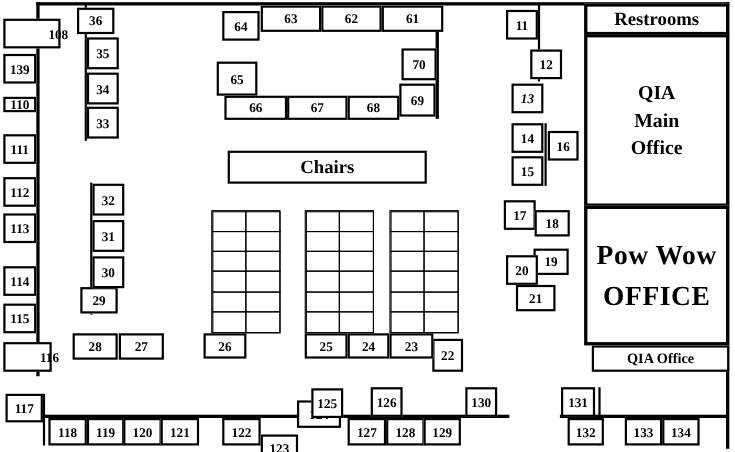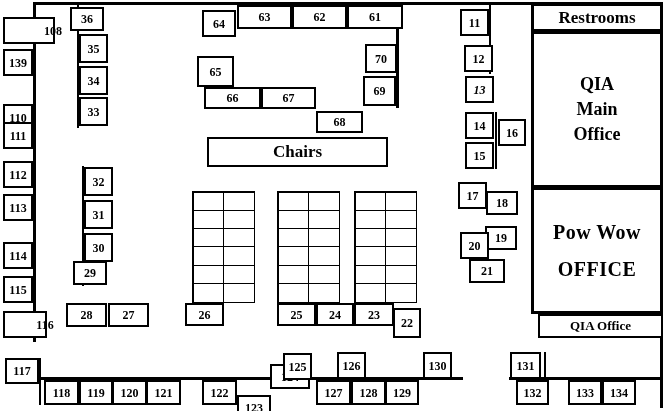--- a/index.html
+++ b/index.html
@@ -23,21 +23,21 @@
     position:absolute; box-sizing:border-box; border:2px solid #000; background:#fff;
     display:flex; align-items:center; justify-content:center; z-index:2;
   }
   .chair-grid {
     position:absolute; box-sizing:border-box; display:grid;
     grid-template-columns:repeat(2,1fr); border:1px solid #000; background:#fff; z-index:2;
   }
   .chair-grid > div { border:1px solid #000; margin:-0.5px; }
   .rr-label { font-size:17px; }
   .qia-line { font-size:18px; line-height:25px; }
-  .pw-line  { font-size:20px; line-height:37px; letter-spacing:0.5px; }
+  .pw-line  { font-size:25px; line-height:37px; letter-spacing:0.5px; }
   .qo-label { font-size:13px; }
   .chairs-label { font-size:17px; }
 </style>
 </head>
 <body>
 
 <div class="plan">
 
   <div class="wall" style="left:33px;top:2px;width:630px;height:3px;"></div>
   <div class="wall" style="left:660px;top:2px;width:3px;height:406px;"></div>
@@ -112,21 +112,21 @@
       <div></div>
       <div></div>
       <div></div>
       <div></div>
       <div></div>
       <div></div>
       <div></div>
     </div>
 
 <div class="booth" style="left: 460px; top: 9px; width: 29px; height: 27px;">11</div>
-    <div class="booth" style="left: 464px; top: 45px; width: 29px; height: 27px;">12</div>
+    <div class="booth" style="left: 482px; top: 45px; width: 29px; height: 27px;">12</div>
     <div class="booth" style="left: 465px; top: 76px; width: 29px; height: 27px; font-style: italic;">13</div>
     <div class="booth" style="left: 465px; top: 112px; width: 29px; height: 27px;">14</div>
     <div class="booth" style="left: 465px; top: 142px; width: 29px; height: 27px;">15</div>
     <div class="booth" style="left: 498px; top: 119px; width: 28px; height: 27px;">16</div>
     <div class="booth" style="left: 458px; top: 182px; width: 29px; height: 27px;">17</div>
     <div class="booth" style="left: 486px; top: 191px; width: 32px; height: 24px;">18</div>
     <div class="booth" style="left: 485px; top: 226px; width: 32px; height: 24px;">19</div>
     <div class="booth" style="left: 460px; top: 232px; width: 29px; height: 27px;">20</div>
     <div class="booth" style="left: 469px; top: 259px; width: 36px; height: 24px;">21</div>
     <div class="booth" style="left: 393px; top: 308px; width: 28px; height: 30px; font-family: Liberation Serif, serif;">22</div>
@@ -144,26 +144,26 @@
     <div class="booth" style="left: 79px; top: 66px; width: 29px; height: 29px;">34</div>
     <div class="booth" style="left: 79px; top: 34px; width: 29px; height: 29px;">35</div>
     <div class="booth" style="left: 70px; top: 7px; width: 34px; height: 24px;">36</div>
     <div class="booth" style="left: 347px; top: 5px; width: 56px; height: 24px;">61</div>
     <div class="booth" style="left: 292px; top: 5px; width: 55px; height: 24px;">62</div>
     <div class="booth" style="left: 237px; top: 5px; width: 55px; height: 24px;">63</div>
     <div class="booth" style="left: 202px; top: 10px; width: 34px; height: 27px;">64</div>
     <div class="booth" style="left: 197px; top: 56px; width: 37px; height: 31px;">65</div>
     <div class="booth" style="left: 204px; top: 87px; width: 57px; height: 22px;">66</div>
     <div class="booth" style="left: 261px; top: 87px; width: 55px; height: 22px;">67</div>
-    <div class="booth" style="left: 316px; top: 87px; width: 47px; height: 22px; margin-top: 24px;">68</div>
+    <div class="booth" style="left: 316px; top: 87px; width: 47px; height: 22px;">68</div>
     <div class="booth" style="left: 363px; top: 76px; width: 33px; height: 30px;">69</div>
     <div class="booth" style="left: 365px; top: 44px; width: 32px; height: 29px;">70</div>
     <div class="booth" style="left: 3px; top: 17px; width: 30px; height: 27px; padding-left: 48px;">108</div>
     <div class="booth" style="left: 3px; top: 49px; width: 30px; height: 27px;">139</div>
-    <div class="booth" style="left: 3px; top: 104px; width: 30px; height: 27px;">110</div>
+    <div class="booth" style="left: 3px; top: 88px; width: 30px; height: 14px;">110</div>
     <div class="booth" style="left: 3px; top: 122px; width: 30px; height: 27px;">111</div>
     <div class="booth" style="left: 3px; top: 161px; width: 30px; height: 27px;">112</div>
     <div class="booth" style="left: 3px; top: 194px; width: 30px; height: 27px;">113</div>
     <div class="booth" style="left: 3px; top: 242px; width: 30px; height: 27px;">114</div>
     <div class="booth" style="left: 3px; top: 276px; width: 30px; height: 27px;">115</div>
     <div class="booth" style="left: 3px; top: 311px; width: 30px; height: 27px; padding-left: 40px;">116</div>
     <div class="booth" style="left: 5px; top: 358px; width: 34px; height: 26px;">117</div>
     <div class="booth" style="left: 44px; top: 380px; width: 35px; height: 25px;">118</div>
     <div class="booth" style="left: 79px; top: 380px; width: 34px; height: 25px;">119</div>
     <div class="booth" style="left: 112px; top: 380px; width: 35px; height: 25px;">120</div>

